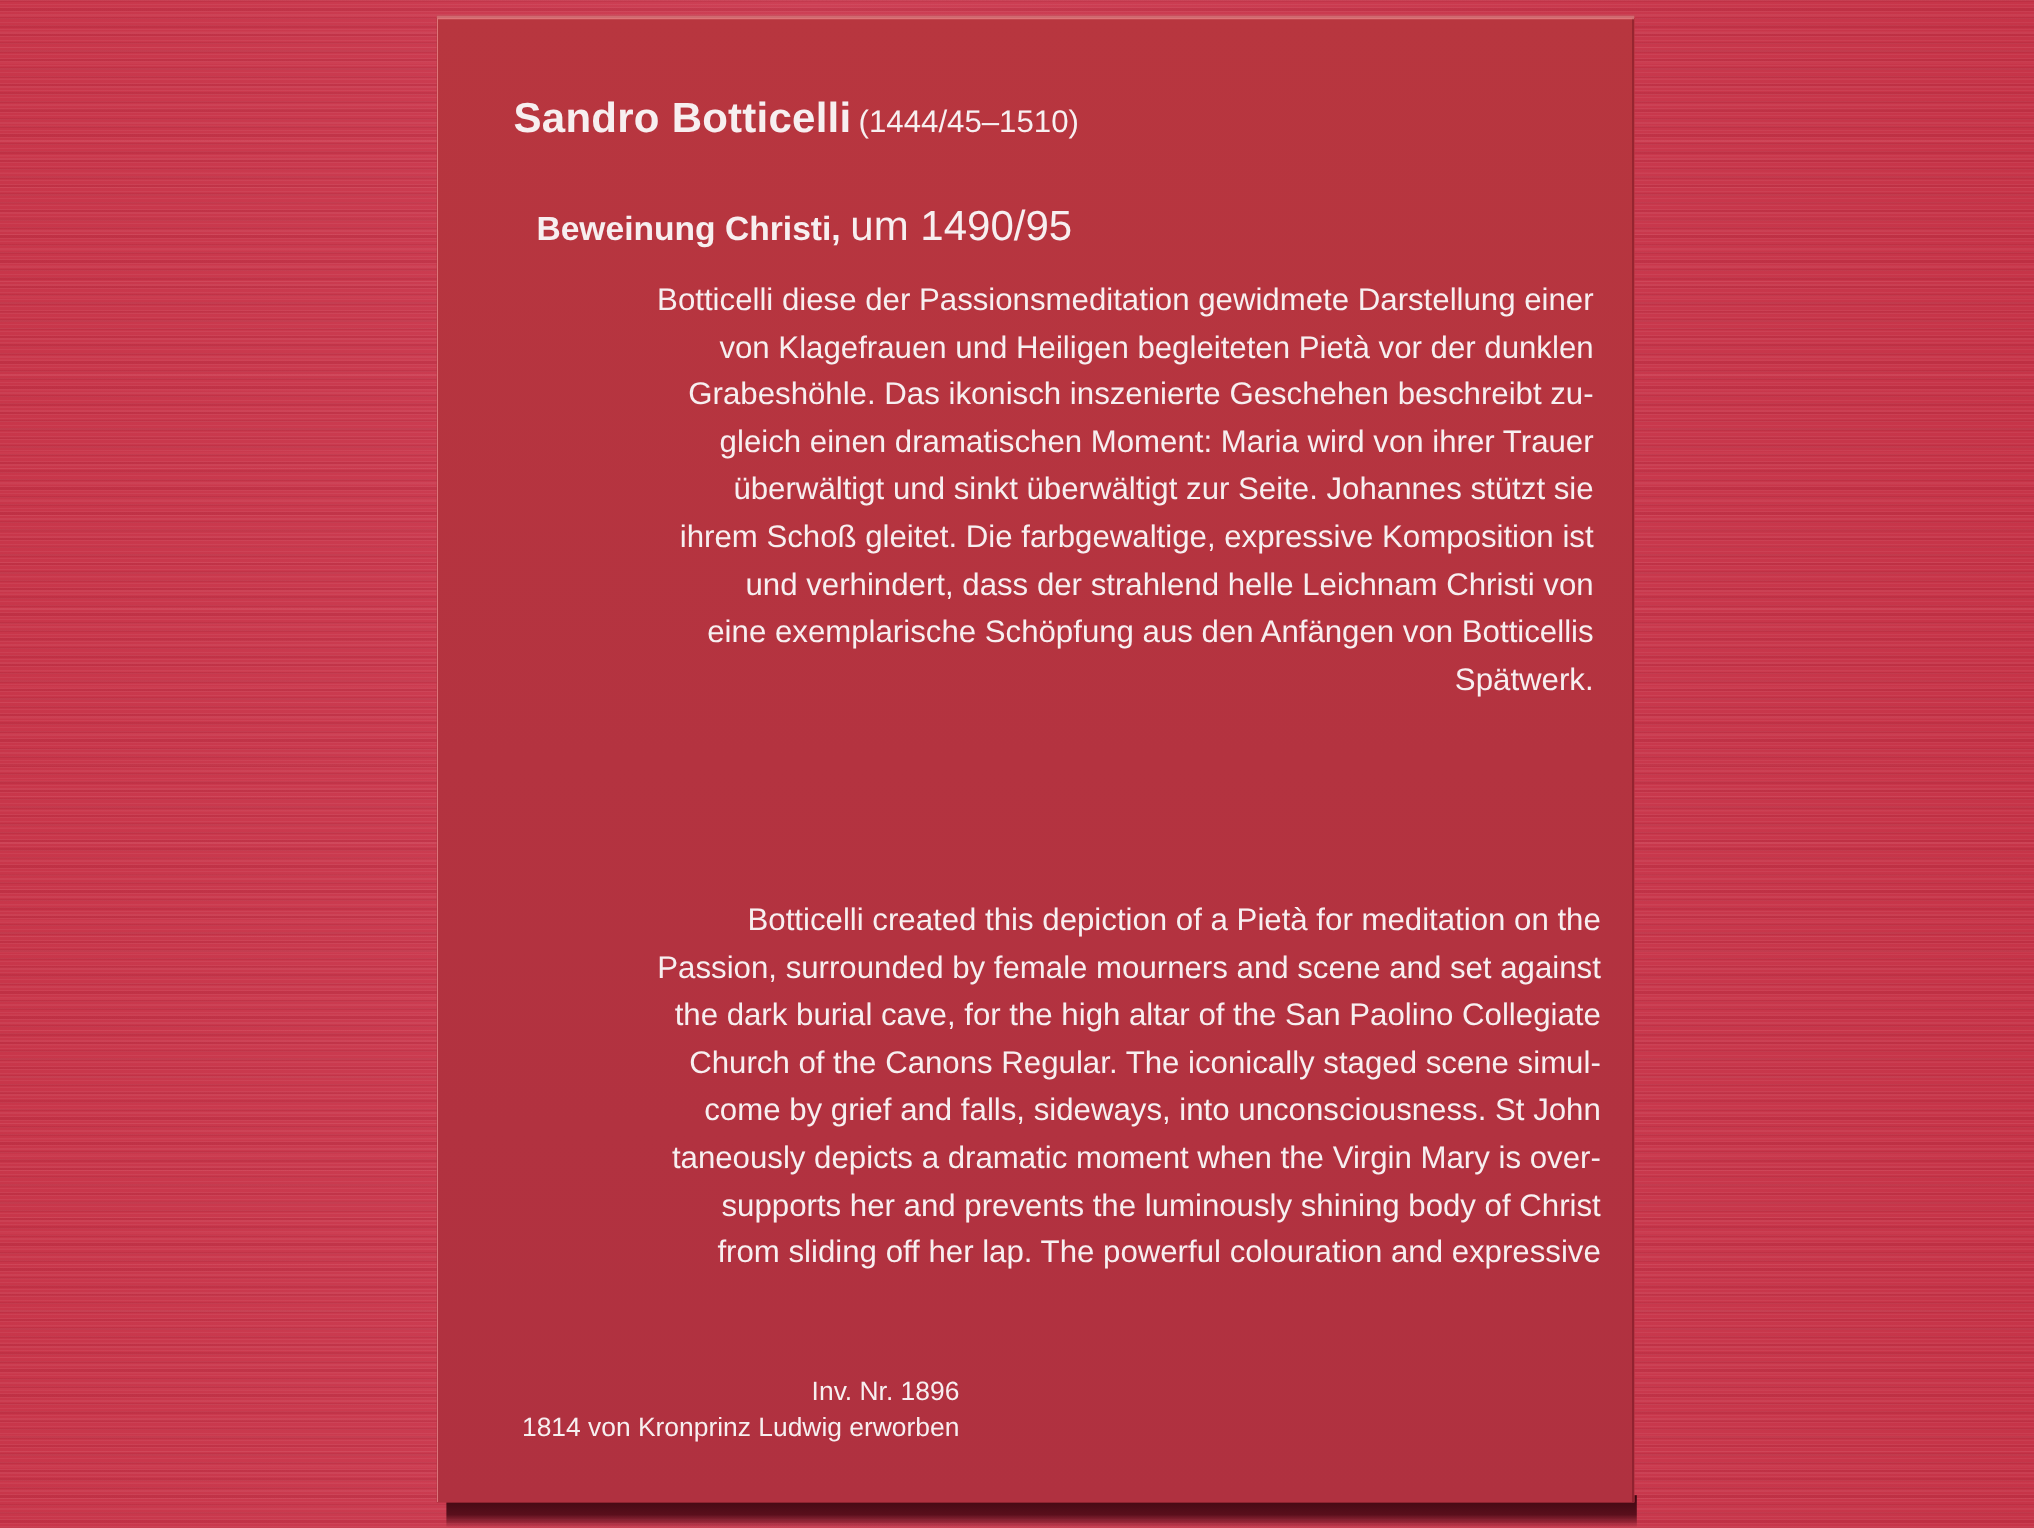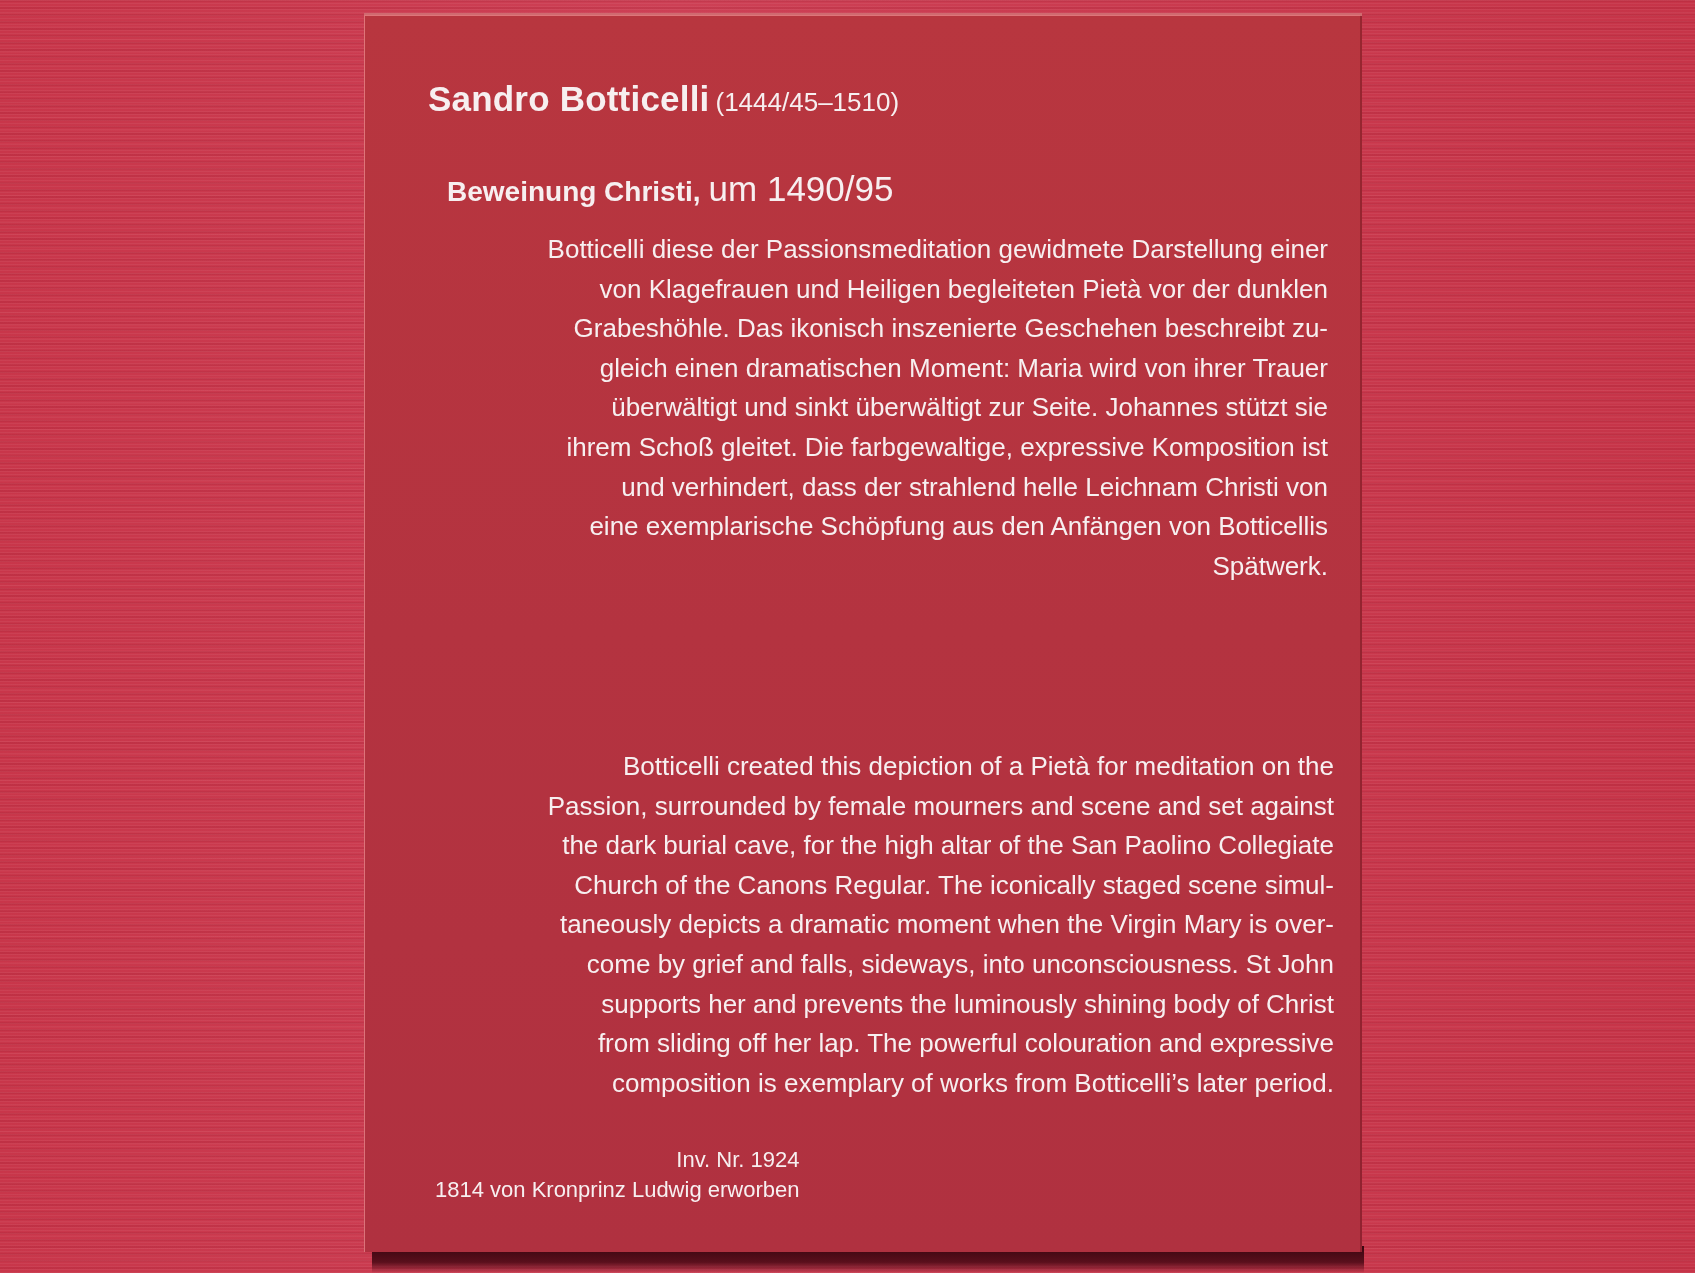--- a/index.html
+++ b/index.html
@@ -79,25 +79,24 @@
     <span class="line">eine exemplarische Schöpfung aus den Anfängen von Botticellis</span>
     <span class="line">Spätwerk.</span>
   </div>
 
 
   <div class="para para-en">
     <span class="line">Botticelli created this depiction of a Pietà for meditation on the</span>
     <span class="line">Passion, surrounded by female mourners and scene and set against</span>
     <span class="line">the dark burial cave, for the high altar of the San Paolino Collegiate</span>
     <span class="line">Church of the Canons Regular. The iconically staged scene simul-</span>
+    <span class="line">come by grief and falls, sideways, into unconsciousness. St John</span>
     <span class="line">taneously depicts a dramatic moment when the Virgin Mary is over-</span>
-    <span class="line">come by grief and falls, sideways, into unconsciousness. St John</span>
     <span class="line">supports her and prevents the luminously shining body of Christ</span>
     <span class="line">from sliding off her lap. The powerful colouration and expressive</span>
-    <span class="line">composition is exemplary of works from Botticelli’s later period.</span>
   </div>
 
   <div class="footer">
-    <span class="line">Inv. Nr. 1924</span>
+    <span class="line">Inv. Nr. 1896</span>
     <span class="line">1814 von Kronprinz Ludwig erworben</span>
   </div>
 
 </div>
 
 </body></html>

